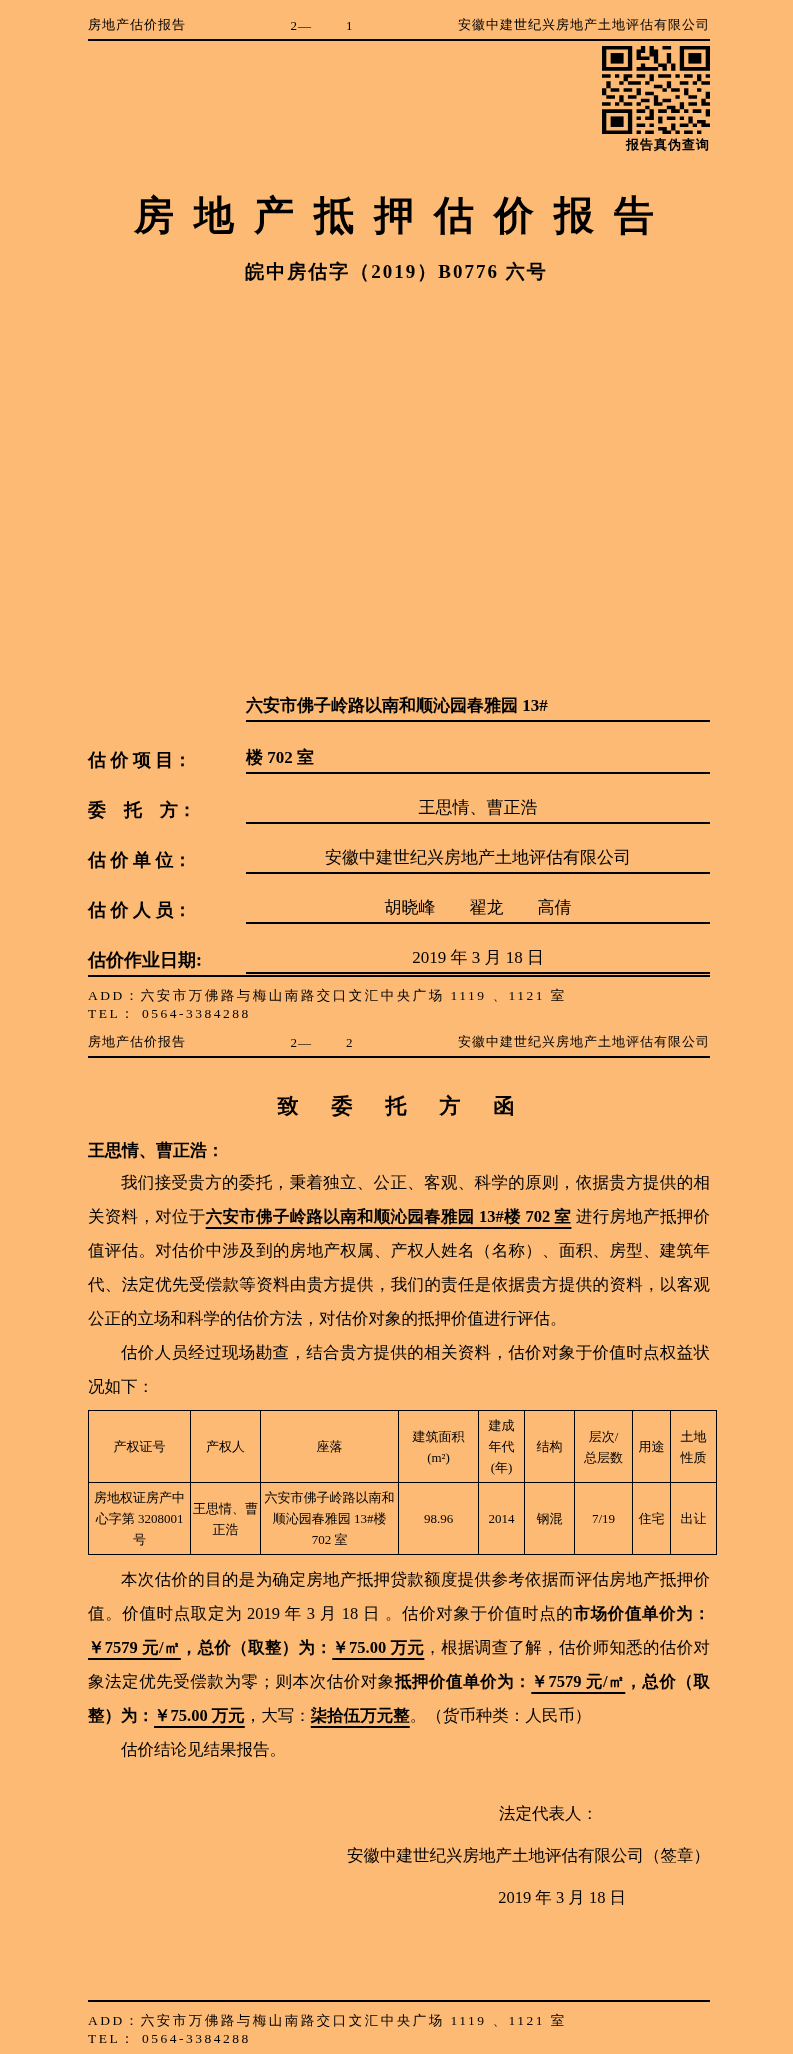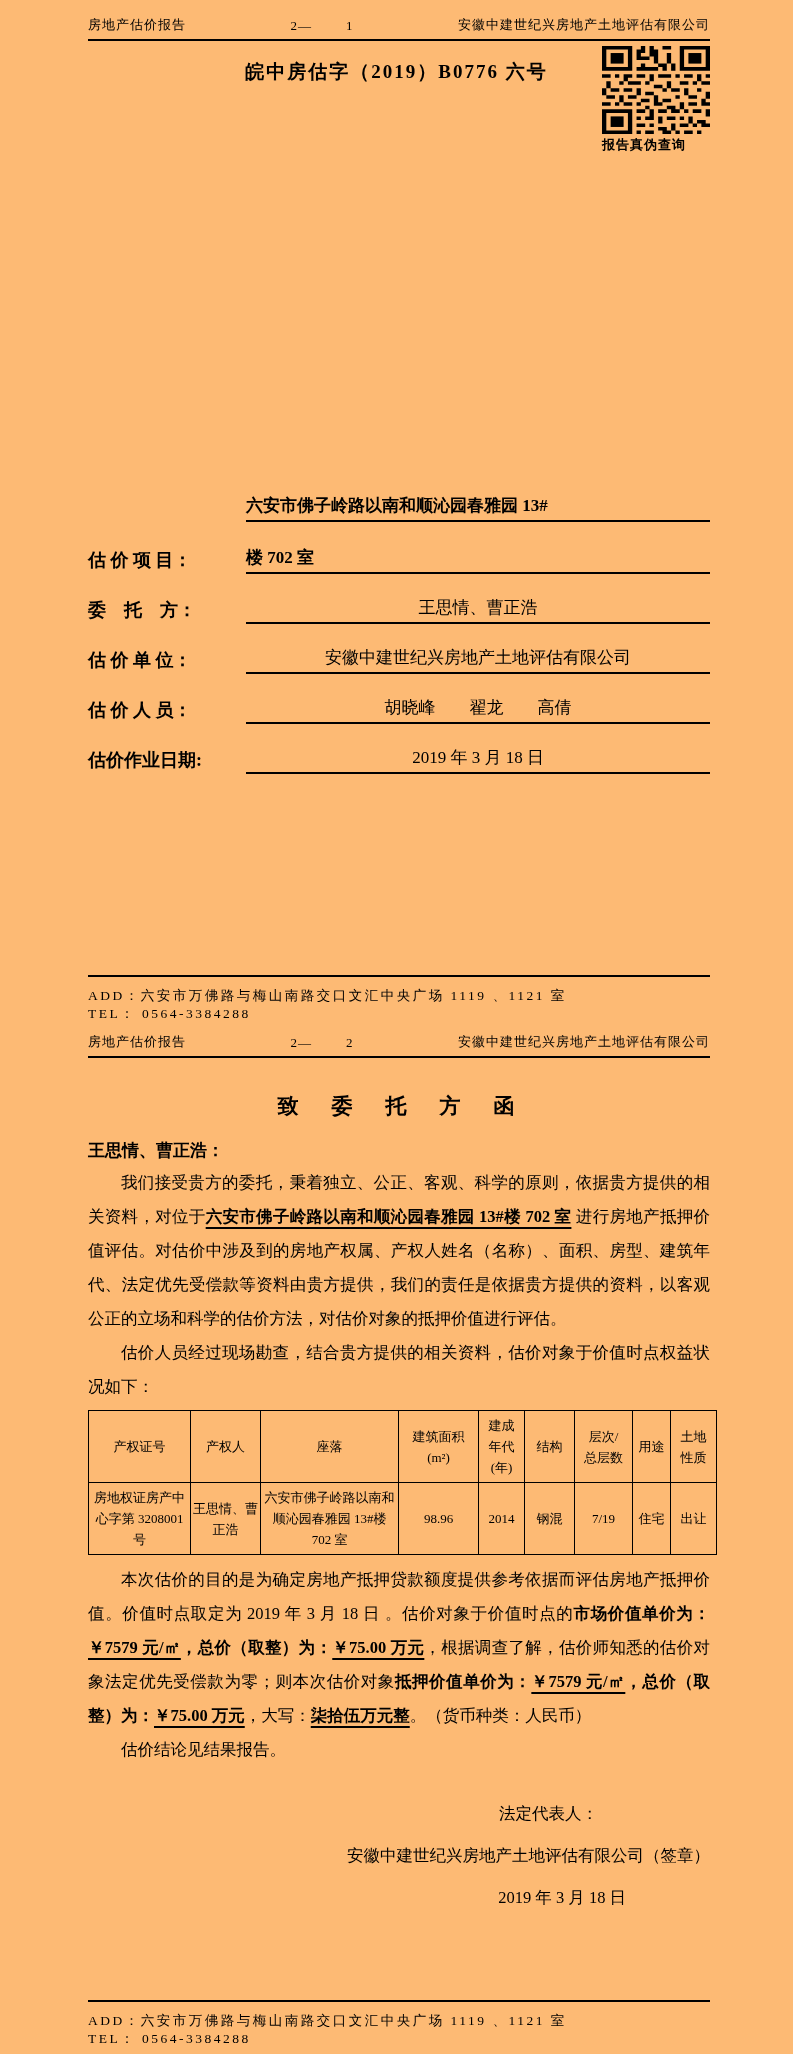--- a/index.html
+++ b/index.html
@@ -17,21 +17,21 @@
     margin:0 83px 0 88px;
     display:flex;align-items:flex-end;justify-content:space-between;
     border-bottom:2px solid #000;
     padding-bottom:5px;font-size:13px;letter-spacing:1px;
   }
   .page1 .page-header{padding-top:16px;}
   .page2 .page-header{padding-top:4px;}
   .page-header .hdr-center{display:flex;gap:34px;align-items:flex-end;}
 
   
-  .qr-block{position:absolute;top:46px;right:83px;width:108px;text-align:left;}
+  .qr-block{position:absolute;top:46px;right:83px;width:108px;text-align:right;}
   .qr-block svg{display:block;width:108px;height:88px;}
   .qr-caption{font-weight:bold;font-size:13px;letter-spacing:1px;margin-top:2px;white-space:nowrap;}
 
   
   .report-title{
     margin:150px 0 0 0;text-align:center;
     font-size:40px;font-weight:bold;letter-spacing:5px;line-height:50px;white-space:nowrap;
   }
   .report-no{margin-top:18px;text-align:center;font-size:19px;font-weight:bold;letter-spacing:2px;}
 
@@ -111,20 +111,21 @@
           <path fill-rule="evenodd" d="M18,0h7v7h-7z M19,1v5h5v-5z"></path>
           <rect x="20" y="2" width="3" height="3"></rect>
           <path fill-rule="evenodd" d="M0,18h7v7h-7z M1,19v5h5v-5z"></path>
           <rect x="2" y="20" width="3" height="3"></rect>
           <path d="M9,0h1v2h-1z M11,0h1v1h1v2h-2z M14,0h2v1h-2z M8,1h1v3h-1z M15,2h1v3h-1z M9,3h2v1h-2z M12,3h1v2h-1z M9,5h1v1h2v1h-3z M13,5h2v1h-2z M16,5h1v2h-1z M8,6h1v1h-1z M10,6h1v1h-1z M12,6h1v1h-1z M14,6h1v1h-1z M16,6h1v1h-1z M6,8h1v1h-1z M6,10h1v1h-1z M6,12h1v1h-1z M6,14h1v1h-1z M6,16h1v1h-1z M0,8h2v1h-2z M3,8h1v1h-1z M5,8h1v2h-1z M8,8h2v1h-2z M11,8h1v2h-1z M13,8h3v1h-3z M17,8h1v1h-1z M19,8h2v1h-2z M22,8h1v2h-1z M24,8h1v1h-1z M1,10h1v2h-1z M4,10h1v1h-1z M7,10h2v1h-2z M10,10h1v1h-1z M12,11h2v1h-2z M15,10h1v2h-1z M18,10h2v1h-2z M21,10h1v1h-1z M23,10h2v1h-2z M0,12h1v2h-1z M2,12h2v1h-2z M5,12h1v1h-1z M8,12h1v2h-1z M10,13h2v1h-2z M14,12h1v1h-1z M16,12h2v1h-2z M19,12h1v2h-1z M22,12h1v1h-1z M24,13h1v2h-1z M1,14h2v1h-2z M4,14h1v2h-1z M7,14h1v1h-1z M9,15h2v1h-2z M12,14h1v2h-1z M14,15h2v1h-2z M17,14h1v1h-1z M20,14h2v1h-2z M23,15h1v1h-1z M0,16h2v1h-2z M3,16h1v1h-1z M5,16h2v1h-2z M8,16h1v1h-1z M10,17h1v1h-1z M12,16h2v1h-2z M15,17h2v1h-2z M18,16h1v2h-1z M20,16h2v1h-2z M23,16h2v1h-2z M8,18h2v1h-2z M11,18h1v2h-1z M13,18h2v1h-2z M16,18h2v1h-2z M19,18h1v1h-1z M21,18h2v1h-2z M24,18h1v2h-1z M8,20h1v1h-1z M10,20h2v1h-2z M13,20h1v2h-1z M15,20h2v1h-2z M18,20h1v1h-1z M20,20h1v2h-1z M22,21h2v1h-2z M8,22h2v1h-2z M11,22h1v1h-1z M13,23h2v1h-2z M16,22h1v2h-1z M18,22h2v1h-2z M21,22h1v1h-1z M23,22h2v1h-2z M8,24h1v1h-1z M10,24h2v1h-2z M14,24h2v1h-2z M17,24h1v1h-1z M19,24h2v1h-2z M22,24h1v1h-1z"></path>
         </g>
       </svg>
       <div class="qr-caption">报告真伪查询</div>
     </div>
 
+    <h1 class="report-title">房 地 产 抵 押 估 价 报 告</h1>
     <div class="report-no">皖中房估字（2019）B0776 六号</div>
 
     <div class="form">
       <div class="form-row">
         <span class="form-label">估 价 项 目：</span>
         <span class="proj-lines">
           <span class="form-value left bold">六安市佛子岭路以南和顺沁园春雅园 13#</span>
           <span class="form-value left bold line2">楼 702 室</span>
         </span>
       </div>

